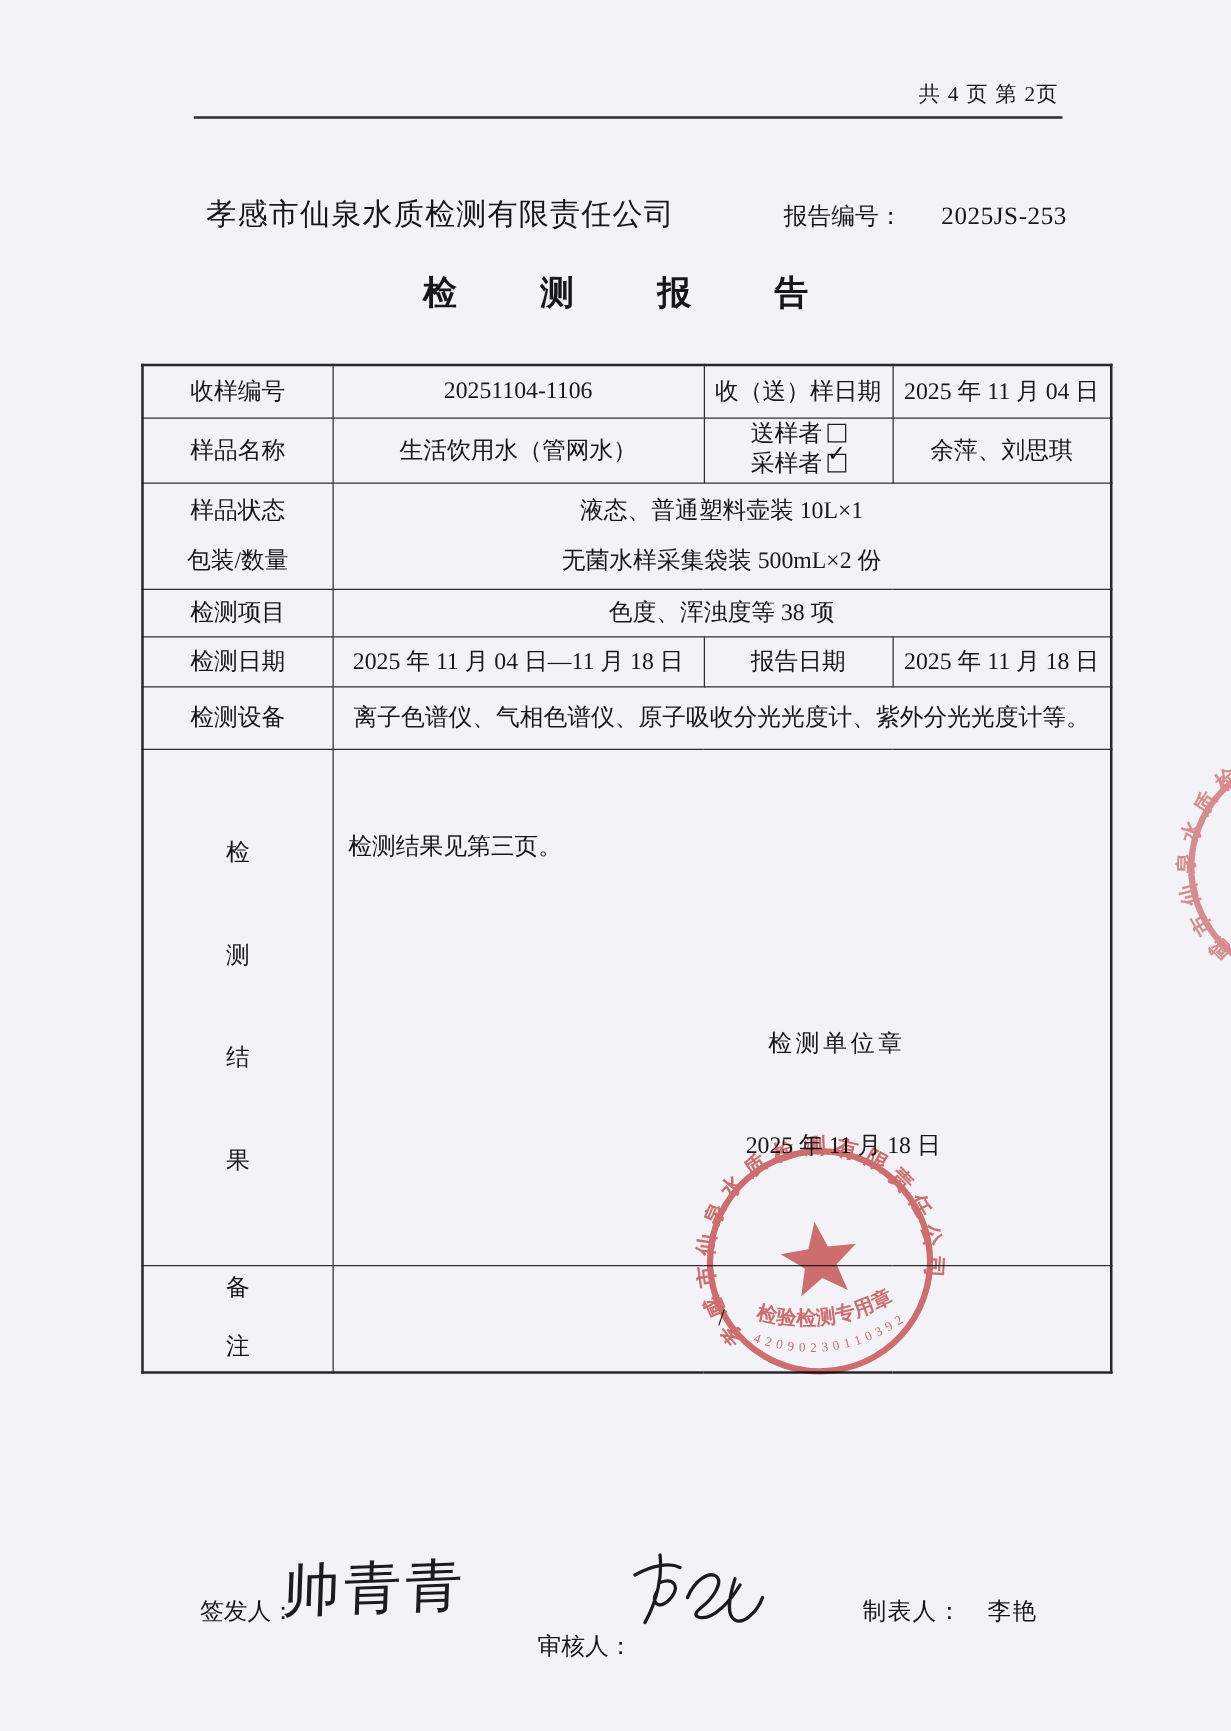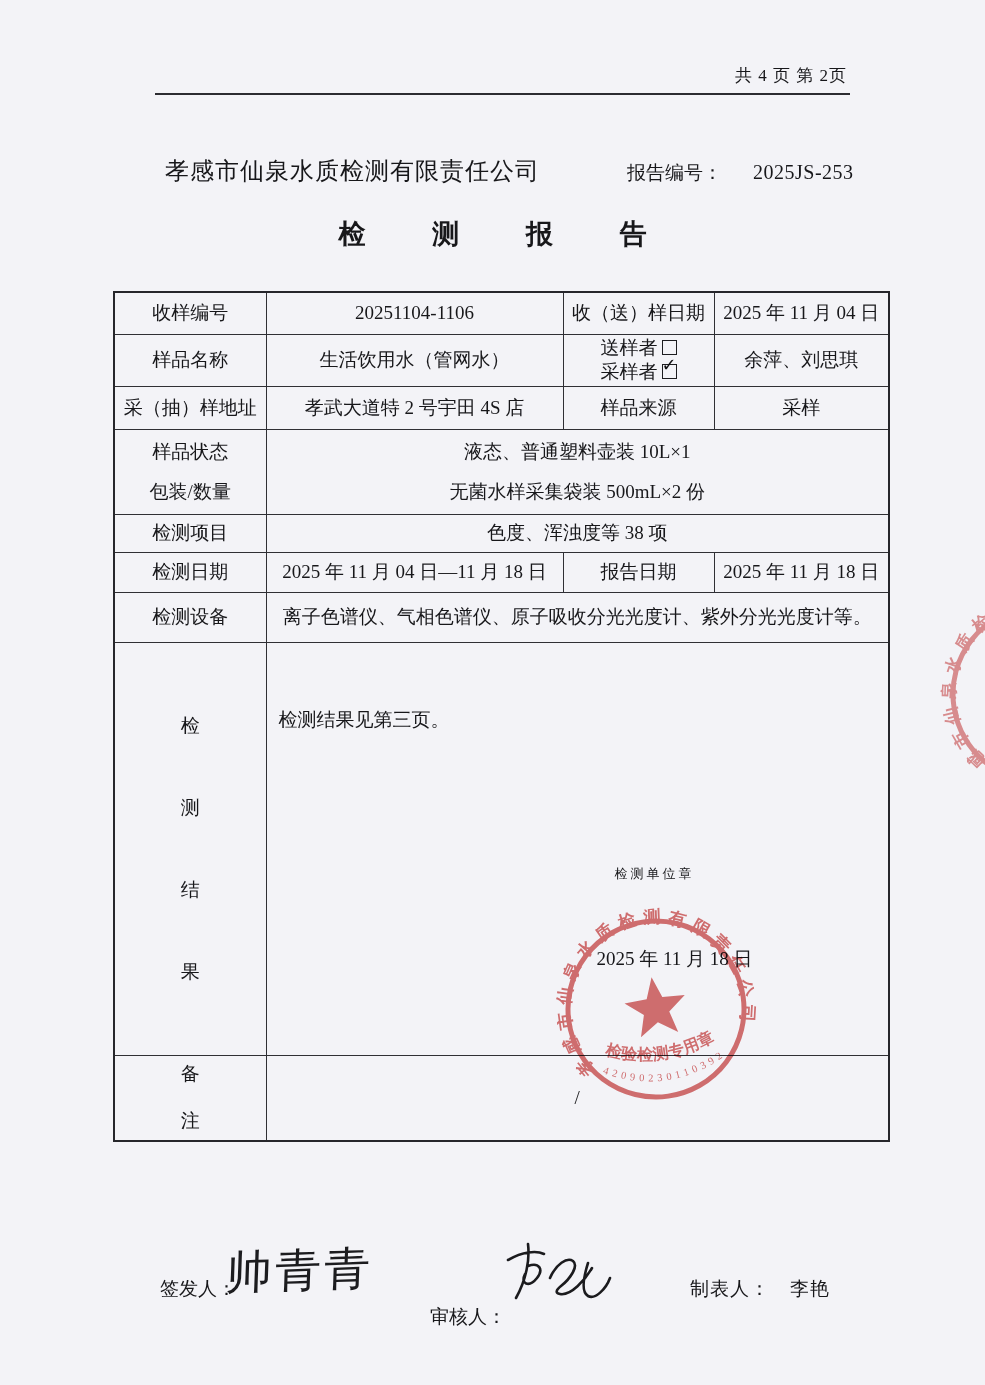--- a/index.html
+++ b/index.html
@@ -31,21 +31,21 @@
   table.report{border:2.5px solid #26262b;}
   .lh2{line-height:40px;}
   .small-lh{line-height:24px;}
   td.left{text-align:left;padding-left:11px;}
   .vcell{line-height:26px;}
   .vstack{display:flex;flex-direction:column;align-items:center;justify-content:center;height:100%;}
   .gap-result{gap:56px;}
   .gap-remark{gap:21px;}
   td.result-cell{position:relative;}
   .result-note{left:12px;top:64px;font-size:19px;}
-  .stamp-caption{left:348px;top:222px;font-size:13px;letter-spacing:3px;}
+  .stamp-caption{left:348px;top:222px;font-size:19px;letter-spacing:3px;}
   .stamp-date{left:330px;top:303px;font-size:19px;}
   
   .cbx{display:inline-block;width:13px;height:13px;border:1.6px solid #1d1d20;vertical-align:-1px;margin-left:4px;position:relative;}
   .cbx .tick{position:absolute;left:-1px;top:-12px;font-size:18px;font-weight:bold;color:#101012;font-family:"DejaVu Sans",sans-serif;}
   
   .stamp{color:#cf4a4a;opacity:.78;mix-blend-mode:multiply;pointer-events:none;}
   .stamp-main{left:556px;top:909px;transform:rotate(-8deg);}
   .stamp-edge{left:941px;top:594px;transform:rotate(-30deg);opacity:.6;}
   
   .sig-label{font-size:19px;}
@@ -82,26 +82,20 @@
     <td>2025 年 11 月 04 日</td>
   </tr>
   <tr style="height:52px">
     <td>样品名称</td>
     <td>生活饮用水（管网水）</td>
     <td>
       <div class="small-lh"><span>送样者</span><span class="cbx"></span></div>
       <div class="small-lh"><span>采样者</span><span class="cbx"><span class="tick">✓</span></span></div>
     </td>
     <td>余萍、刘思琪</td>
-  </tr>
-  <tr style="height:43px">
-    <td>采（抽）样地址</td>
-    <td>孝武大道特 2 号宇田 4S 店</td>
-    <td>样品来源</td>
-    <td>采样</td>
   </tr>
   <tr style="height:85px">
     <td>
       <div class="lh2">样品状态</div>
       <div class="lh2">包装/数量</div>
     </td>
     <td colspan="3">
       <div class="lh2">液态、普通塑料壶装 10L×1</div>
       <div class="lh2">无菌水样采集袋装 500mL×2 份</div>
     </td>

